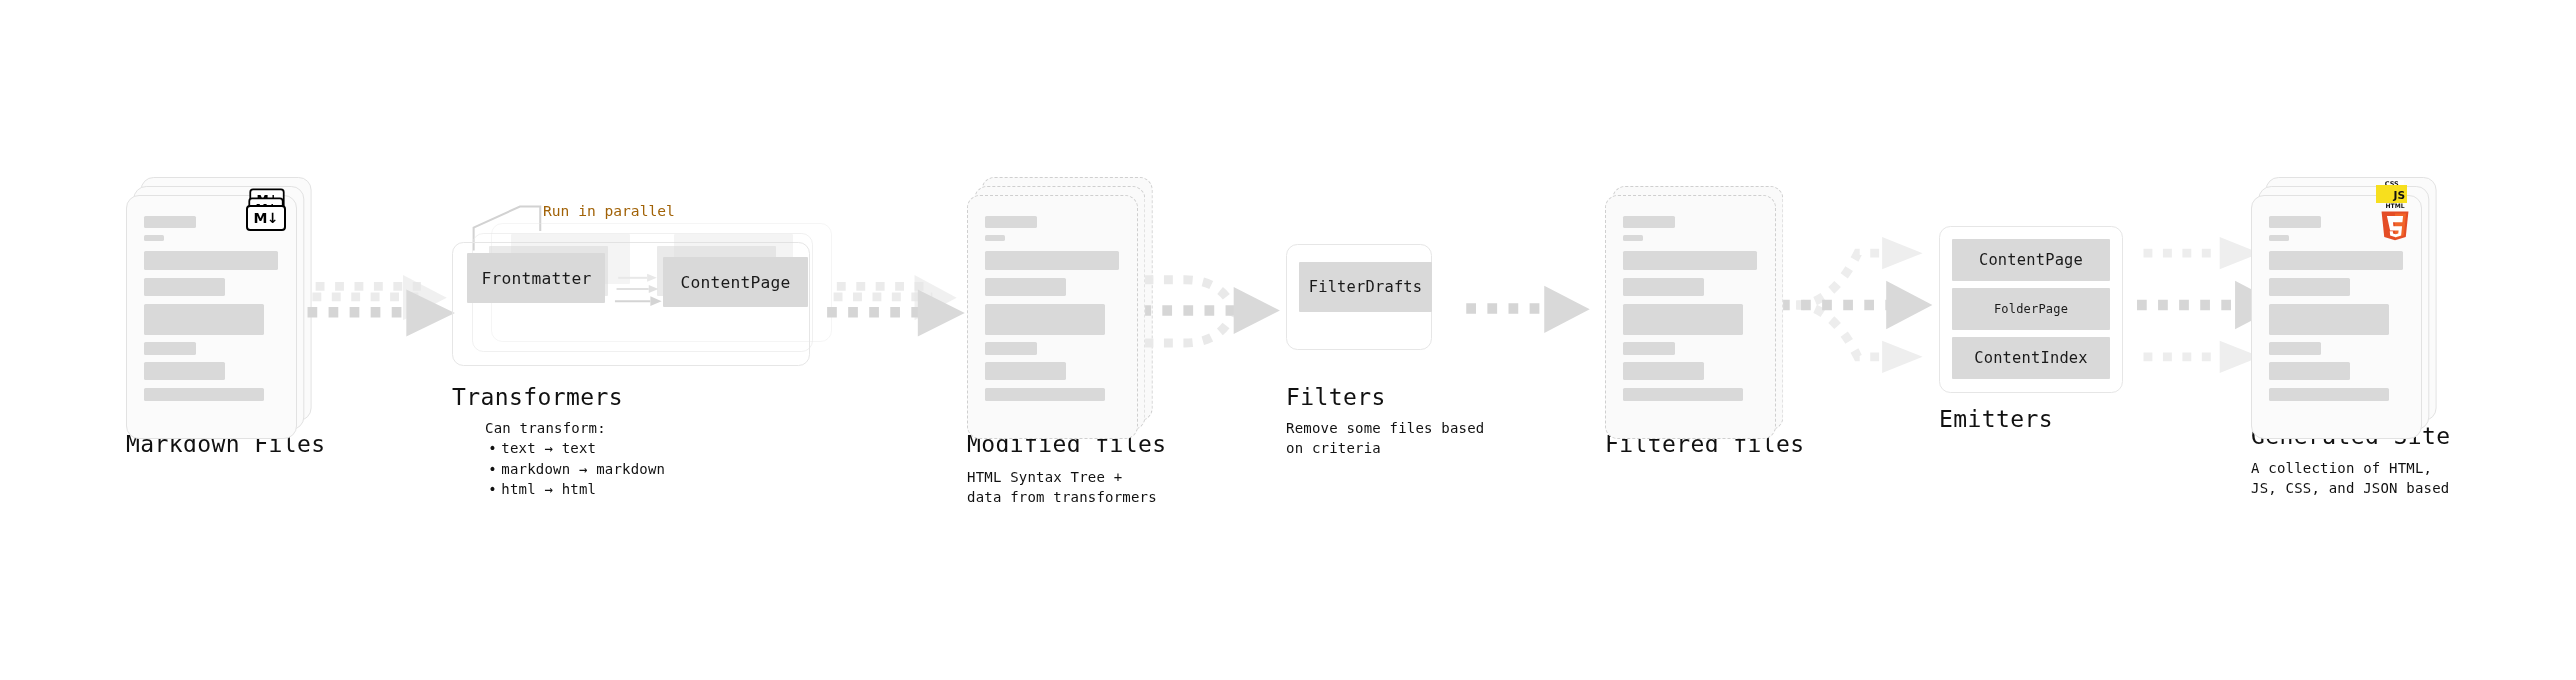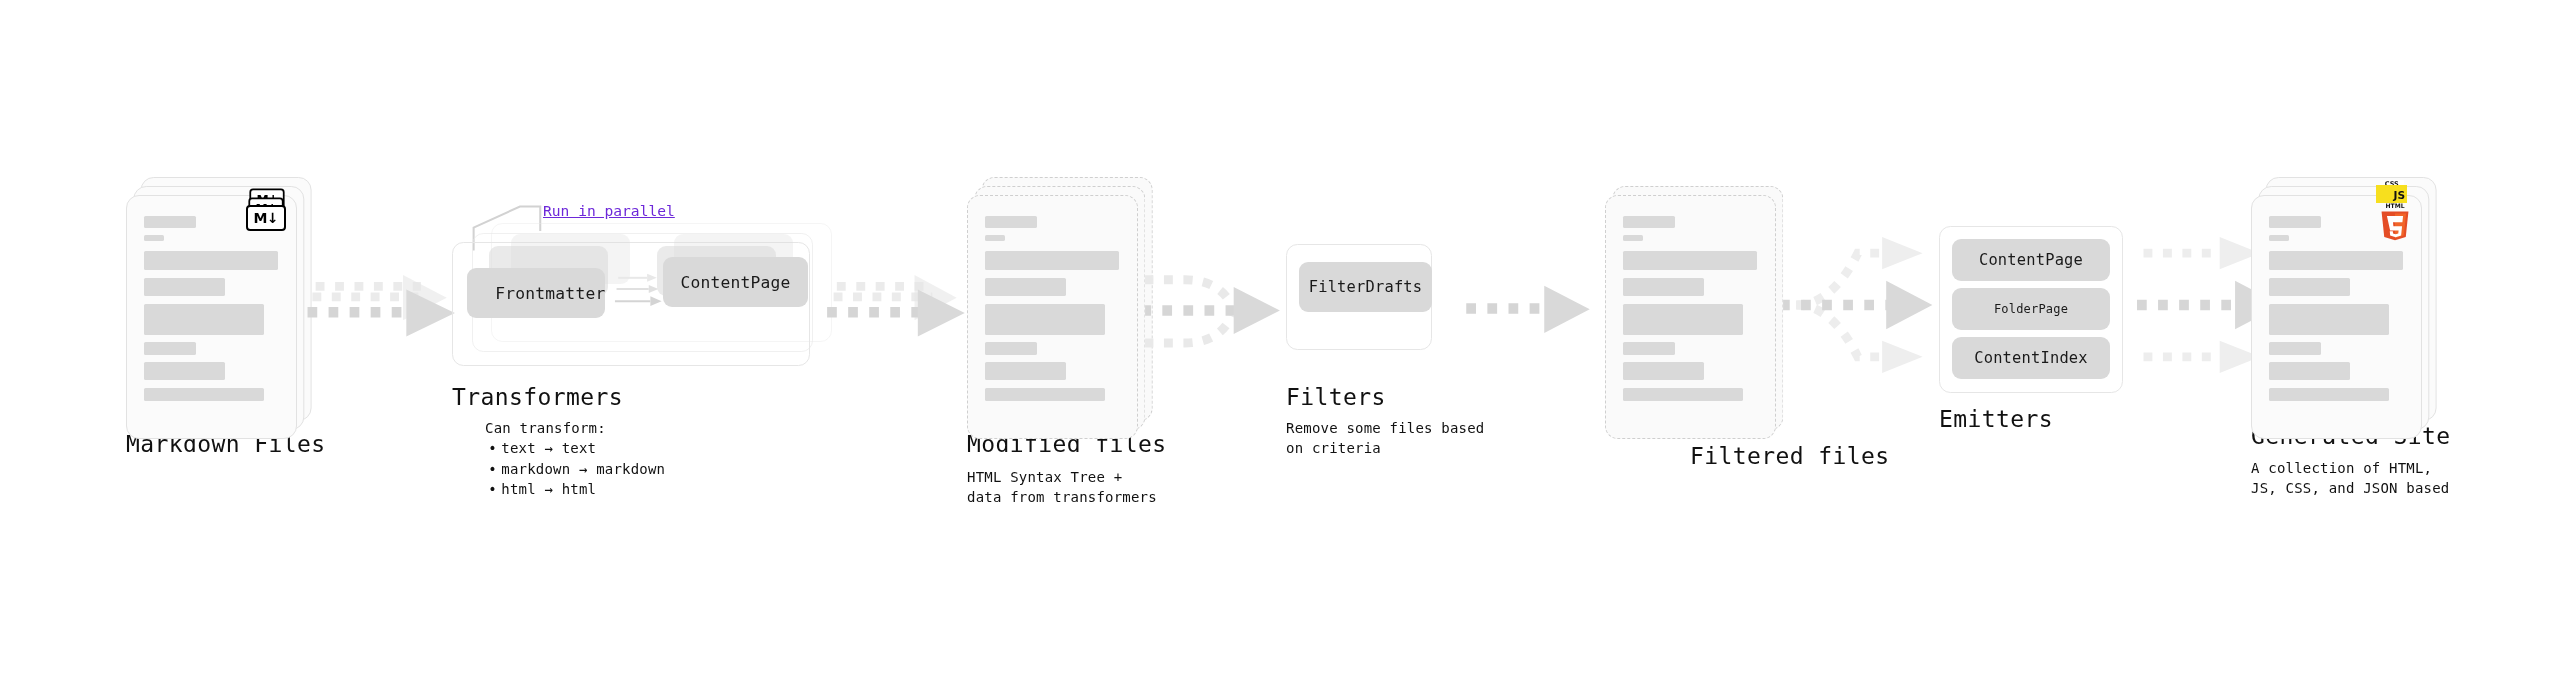--- a/index.html
+++ b/index.html
@@ -55,35 +55,35 @@
   .gbox{
     position:absolute;left:0;top:0;box-sizing:border-box;
     border:1.6px solid #e6e6e6;border-radius:11.4px;background:transparent;
   }
   .gbox.g1{opacity:.42;}
   .gbox.g2{opacity:.62;}
   .gbox.g3{opacity:1;}
 
   .pill{
     position:absolute;box-sizing:border-box;
-    background:#d9d9d9;border-radius:9px;
+    background:#d9d9d9;border-radius:1px;
     display:flex;align-items:center;justify-content:center;
     font-size:16.3px;color:#1a1a1a;white-space:nowrap;letter-spacing:0.2px;
   }
   .pill.p1{opacity:.30;}
   .pill.p2{opacity:.55;}
   .pill.p3{opacity:1;}
 
   
   .title{position:absolute;font-size:23px;color:#111;white-space:nowrap;letter-spacing:0.4px;}
   .caption{position:absolute;font-size:14px;line-height:20.3px;color:#111;letter-spacing:0.2px;}
   .caption ul{margin:0;padding:0 0 0 16.3px;list-style:none;}
   .caption li{position:relative;}
   .caption li:before{content:"\2022";position:absolute;left:-13px;}
-  .paralabel{position:absolute;font-size:14.6px;color:#6d28d9;white-space:nowrap;text-decoration:underline;}
+  .paralabel{position:absolute;font-size:14.6px;color:#a16207;white-space:nowrap;}
 
   svg{display:block;overflow:visible;}
   .arrowsvg{position:absolute;}
 </style>
 </head>
 <body>
 
 <div class="stage">
 
   <div class="stack" style="left:126px;top:195px;">
@@ -138,21 +138,21 @@
       <g fill="none">
         <line x1="6" y1="6" x2="42" y2="6" stroke="#e8e8e8" stroke-width="2.5"></line>
         <polygon points="42,1 54,6 42,11" fill="#e8e8e8"></polygon>
         <line x1="4" y1="20" x2="44" y2="20" stroke="#e0e0e0" stroke-width="2.5"></line>
         <polygon points="44,15 56,20 44,25" fill="#e0e0e0"></polygon>
         <line x1="2" y1="35" x2="46" y2="35" stroke="#d4d4d4" stroke-width="2.5"></line>
         <polygon points="46,29 60,35 46,41" fill="#d4d4d4"></polygon>
       </g>
     </svg>
 
-    <div class="pill p3" style="left:15.4px;top:63px;width:138px;height:50px;justify-content:flex-end;">
+    <div class="pill p3" style="left:15.4px;top:48px;width:138px;height:50px;">
       <span>Frontmatter</span>
     </div>
     <div class="pill p3" style="left:211px;top:52px;width:145px;height:50px;">
       <span>ContentPage</span>
     </div>
   </div>
   <div class="title" style="left:452px;top:384px;">Transformers</div>
   <div class="caption" style="left:452px;top:418px;margin-left:33px;">
     <div>Can transform:</div>
     <ul>
@@ -232,21 +232,21 @@
       <div class="bar" style="width:52px;height:12.2px;"></div>
       <div class="bar" style="width:19.5px;height:5.7px;margin-bottom:9.8px;"></div>
       <div class="bar" style="width:134px;height:19.5px;"></div>
       <div class="bar" style="width:81px;height:18.7px;"></div>
       <div class="bar" style="width:120px;height:31px;"></div>
       <div class="bar" style="width:52px;height:13px;"></div>
       <div class="bar" style="width:81px;height:18px;"></div>
       <div class="bar" style="width:120px;height:13px;"></div>
     </div>
   </div>
-  <div class="title" style="left:1690px;top:431px;margin-top:12px;">Filtered files</div>
+  <div class="title" style="left:1605px;top:431px;">Filtered files</div>
 
   <svg class="arrowsvg" style="left:1780px;top:232px;" width="154" height="146" viewBox="0 0 190 180">
     <g fill="none" stroke="#ededed" stroke-width="11" stroke-dasharray="11 13">
       <path d="M20 90 Q64 90 96 26 H130"></path>
       <path d="M20 90 Q64 90 96 154 H130"></path>
     </g>
     <polygon points="126,6 176,26 126,46" fill="#eeeeee"></polygon>
     <polygon points="126,134 176,154 126,174" fill="#eeeeee"></polygon>
     <g fill="none" stroke="#d6d6d6" stroke-width="13" stroke-dasharray="12 14">
       <line x1="0" y1="90" x2="136" y2="90"></line>

